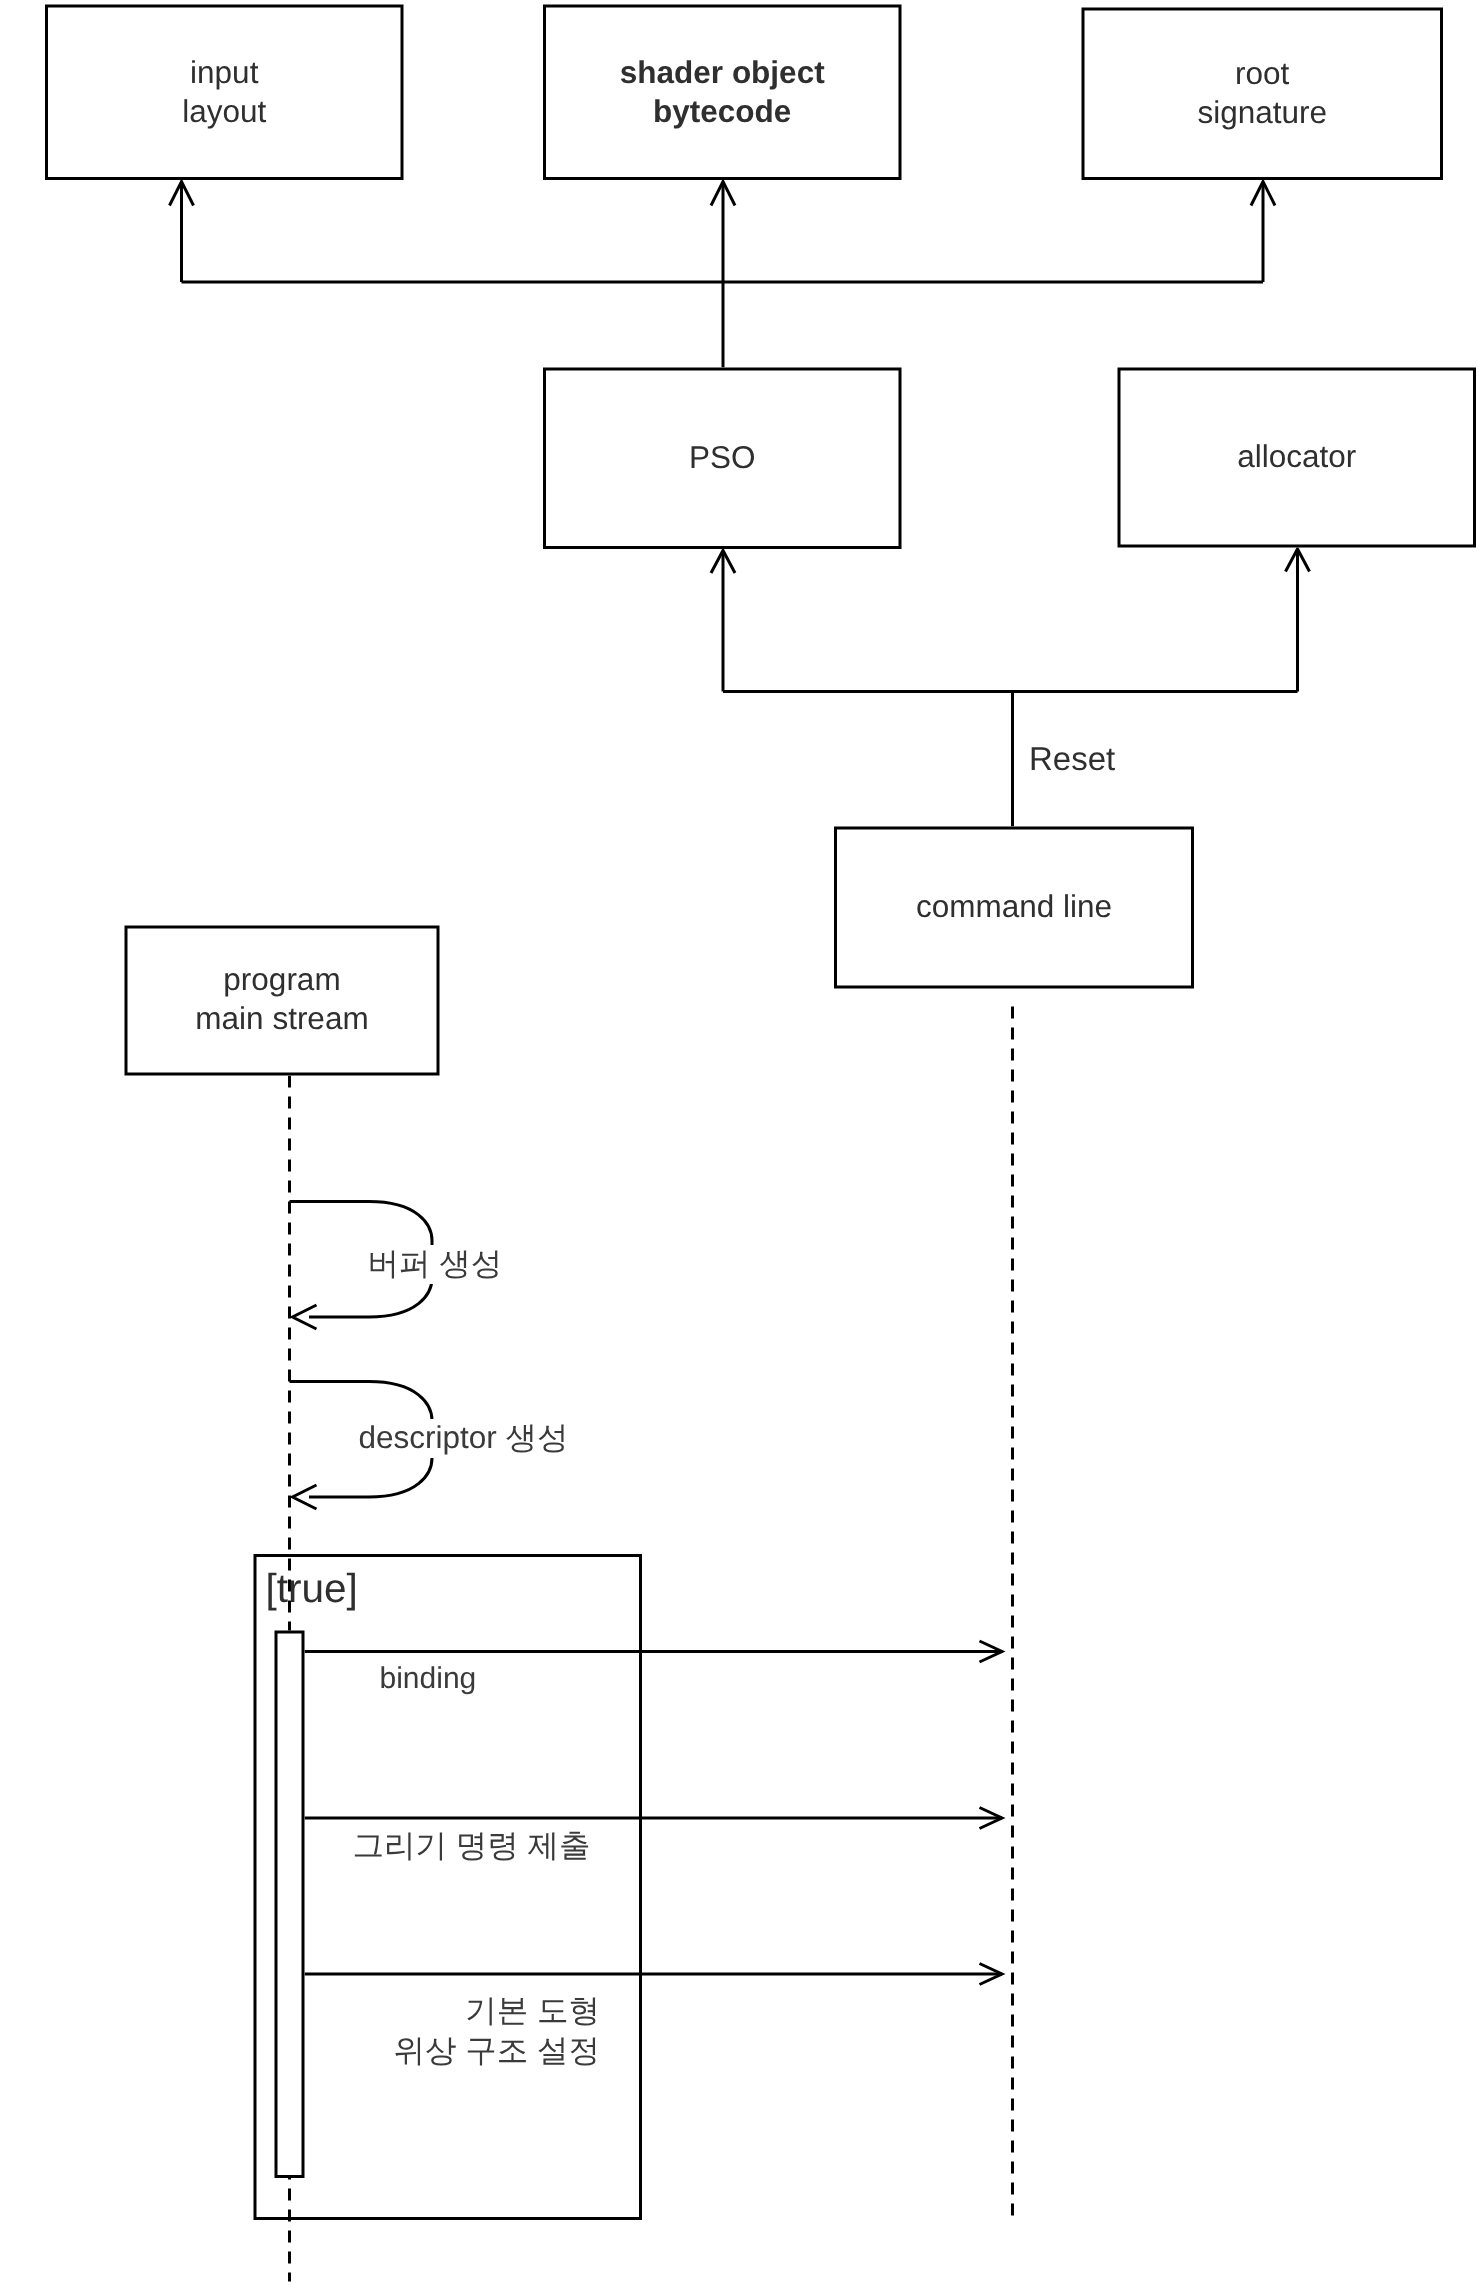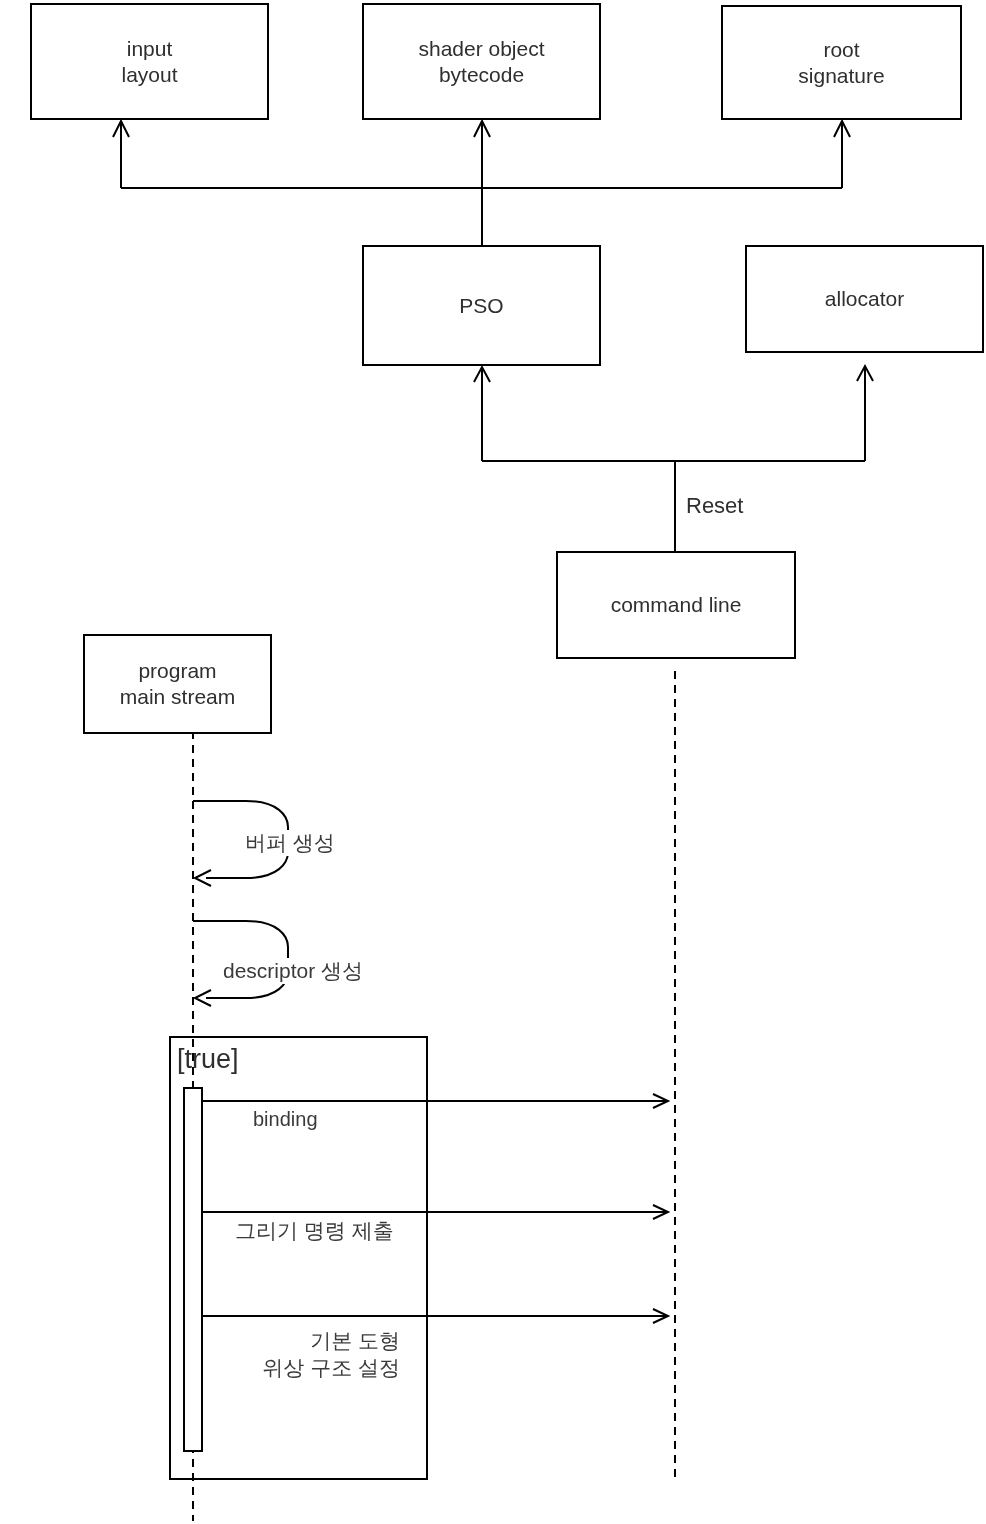--- a/index.html
+++ b/index.html
@@ -105,50 +105,50 @@
   <div class="frame" style="left:169px;top:1036px;width:259px;height:444px;"></div>
   <div class="guard" style="left:177px;top:1044px;">[true]</div>
 
   <div class="activation" style="left:183px;top:1087px;width:20px;height:365px;"></div>
 
   <div class="box" style="left:2px;top:3px;width:239px;height:117px;margin-left:28px;">
     <span class="box-label">input
 layout</span>
   </div>
 
-  <div class="box" style="left:362px;top:3px;width:239px;height:117px;">
+  <div class="box" style="left:362px;top:3px;width:239px;height:117px;font-weight:bold;">
     <span class="box-label">shader object
 bytecode</span>
   </div>
 
   <div class="box" style="left:362px;top:245px;width:239px;height:121px;">
     <span class="box-label">PSO</span>
   </div>
 
   <div class="box" style="left:721px;top:5px;width:241px;height:115px;">
     <span class="box-label">root
 signature</span>
   </div>
 
-  <div class="box" style="left:745px;top:245px;width:239px;height:108px;">
+  <div class="box" style="left:745px;top:245px;width:239px;height:120px;">
     <span class="box-label">allocator</span>
   </div>
 
   <div class="box" style="left:556px;top:551px;width:240px;height:108px;">
     <span class="box-label">command line</span>
   </div>
 
-  <div class="box" style="left:83px;top:634px;width:189px;height:100px;">
+  <div class="box" style="left:83px;top:617px;width:210px;height:100px;">
     <span class="box-label">program
 main stream</span>
   </div>
 
   <div class="lbl" style="left:686px;top:494px;font-size:22px;color:#2f2f2f;">Reset</div>
 
   <div class="lbl bg" style="left:242px;top:830px;text-align:center;">버퍼 생성</div>
-  <div class="lbl bg" style="left:220px;top:946px;margin-top:12px;">descriptor 생성</div>
+  <div class="lbl bg" style="left:236px;top:946px;">descriptor 생성</div>
 
   <div class="lbl" style="left:253px;top:1107px;font-size:20px;">binding</div>
   <div class="lbl" style="left:235px;top:1219px;">그리기 명령 제출</div>
   <div class="lbl center" style="left:228px;top:1327px;width:172px;line-height:27px;">기본 도형
 위상 구조 설정</div>
 
 </div>
 
 </body></html>

